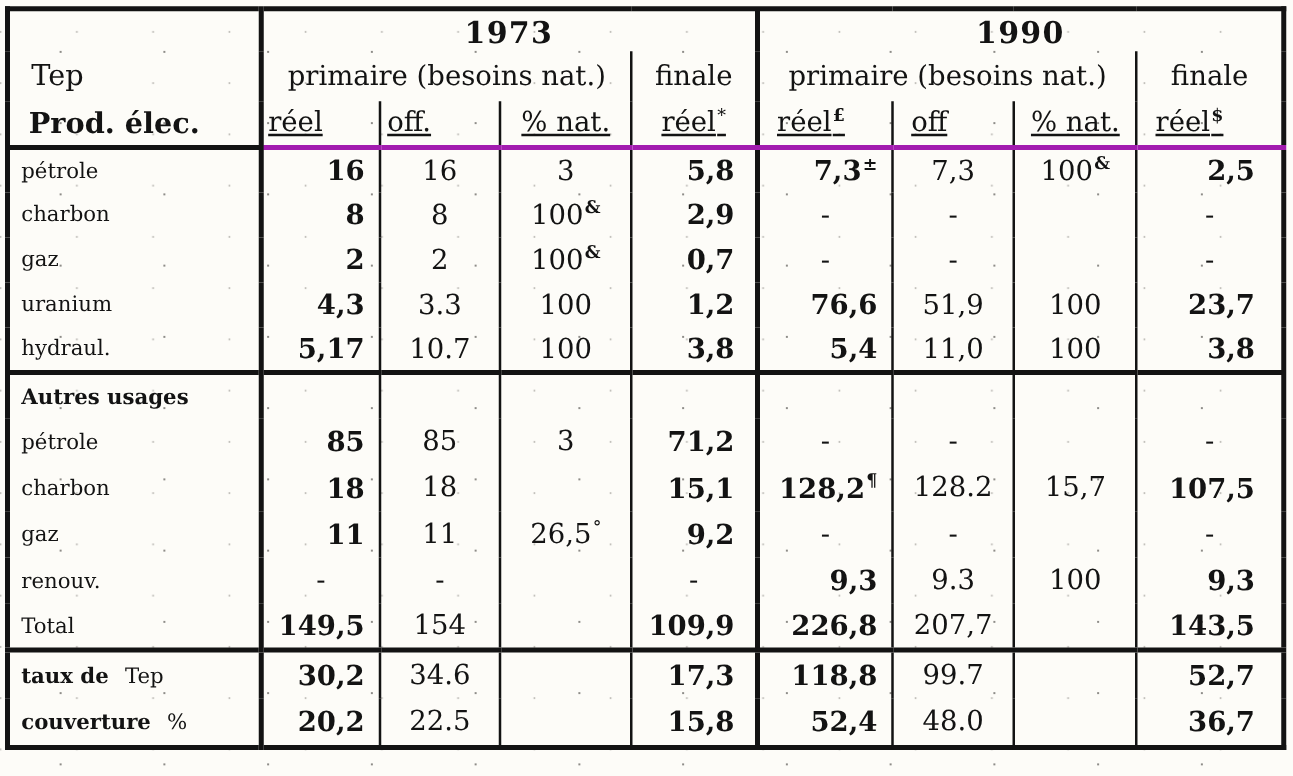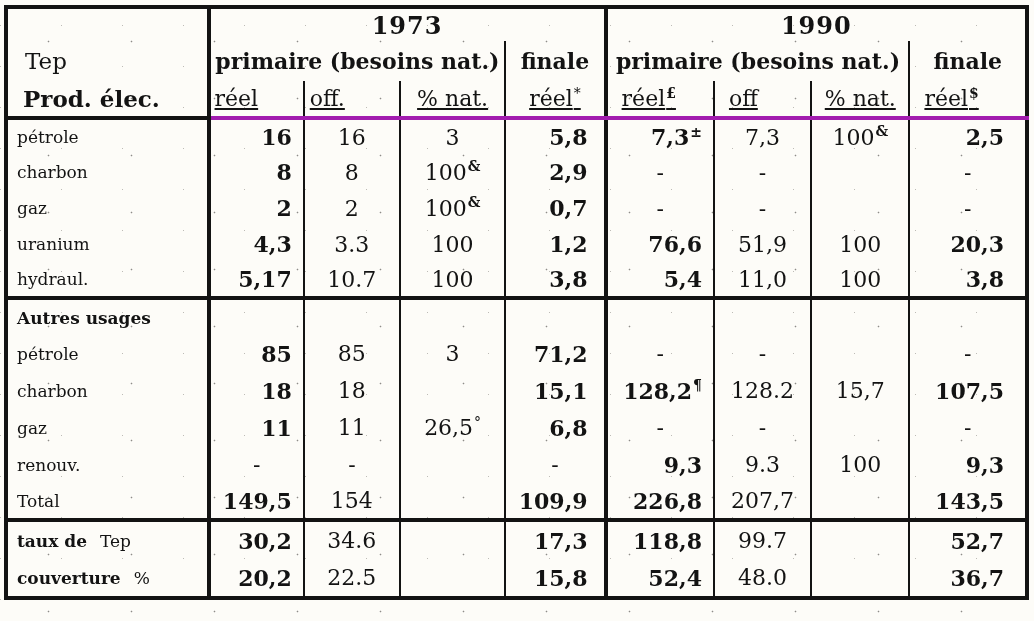--- a/index.html
+++ b/index.html
@@ -27,21 +27,21 @@
     background: transparent;
   }
   td {
     padding: 0;
     font-size: 22px;
     vertical-align: middle;
     white-space: nowrap;
     overflow: hidden;
   }
   tr.hr1 { height: 34px; }
-  tr.hr2 { height: 40px; font-weight: bold; }
+  tr.hr2 { height: 40px; }
   tr.hr3 { height: 37px; }
   tr.s0  { height: 36px; }
   tr.s1  { height: 37px; }
   tr.s2  { height: 39px; }
 
   .thickL { border-left: 4px solid #131313; }
   .thinL  { border-left: 2px solid #131313; }
 
   
   td.corner {
@@ -161,21 +161,21 @@
         </tr>
         <tr class="s0">
           <td class="lab"><span>uranium</span></td>
           <td class="c-reel bold"><span>4,3</span></td>
           <td class="c-off thinL"><span>3.3</span></td>
           <td class="c-pct thinL"><span>100</span></td>
           <td class="c-fin thinL bold"><span>1,2</span></td>
           <td class="c-reel thickL bold"><span>76,6</span></td>
           <td class="c-off thinL"><span>51,9</span></td>
           <td class="c-pct thinL"><span>100</span></td>
-          <td class="c-fin90 thinL bold"><span>20,3</span></td>
+          <td class="c-fin90 thinL bold"><span>23,7</span></td>
         </tr>
         <tr class="s0">
           <td class="lab"><span>hydraul.</span></td>
           <td class="c-reel bold"><span>5,17</span></td>
           <td class="c-off thinL"><span>10.7</span></td>
           <td class="c-pct thinL"><span>100</span></td>
           <td class="c-fin thinL bold"><span>3,8</span></td>
           <td class="c-reel thickL bold"><span>5,4</span></td>
           <td class="c-off thinL"><span>11,0</span></td>
           <td class="c-pct thinL"><span>100</span></td>
@@ -212,21 +212,21 @@
           <td class="c-reel thickL bold"><span>128,2</span><sup class="sb">¶</sup></td>
           <td class="c-off thinL"><span>128.2</span></td>
           <td class="c-pct thinL"><span>15,7</span></td>
           <td class="c-fin90 thinL bold"><span>107,5</span></td>
         </tr>
         <tr class="s1">
           <td class="lab"><span>gaz</span></td>
           <td class="c-reel bold"><span>11</span></td>
           <td class="c-off thinL"><span>11</span></td>
           <td class="c-pct thinL"><span>26,5</span><sup>°</sup></td>
-          <td class="c-fin thinL bold"><span>6,8</span></td>
+          <td class="c-fin thinL bold"><span>9,2</span></td>
           <td class="c-reel thickL dash"><span>-</span></td>
           <td class="c-off thinL dash"><span>-</span></td>
           <td class="c-pct thinL"><span></span></td>
           <td class="c-fin90 thinL dash"><span>-</span></td>
         </tr>
         <tr class="s1">
           <td class="lab"><span>renouv.</span></td>
           <td class="c-reel dash"><span>-</span></td>
           <td class="c-off thinL dash"><span>-</span></td>
           <td class="c-pct thinL"><span></span></td>

